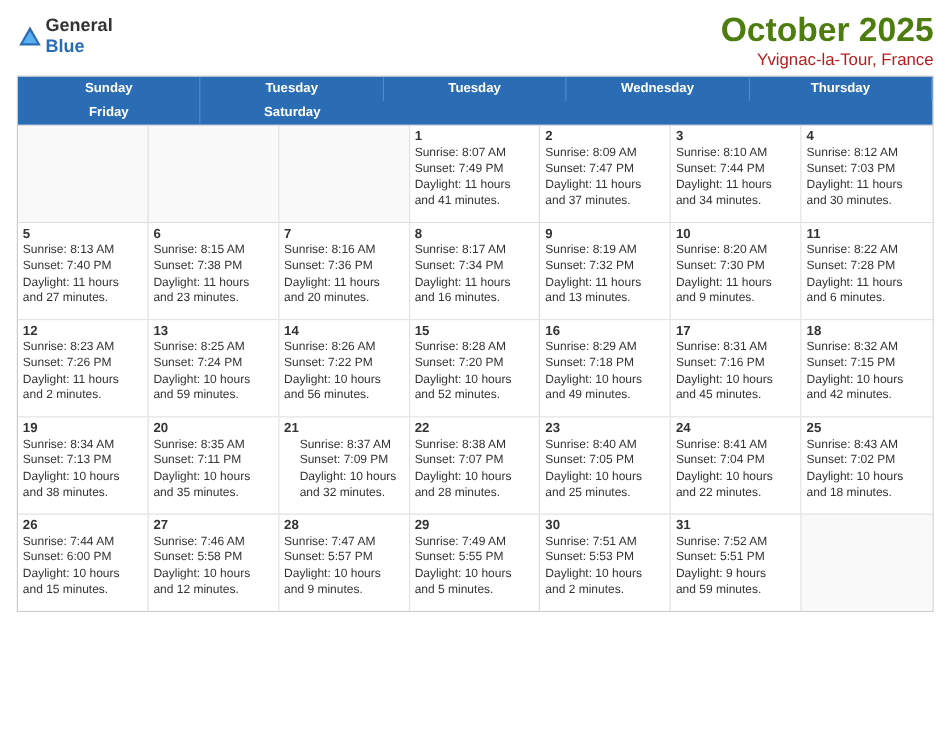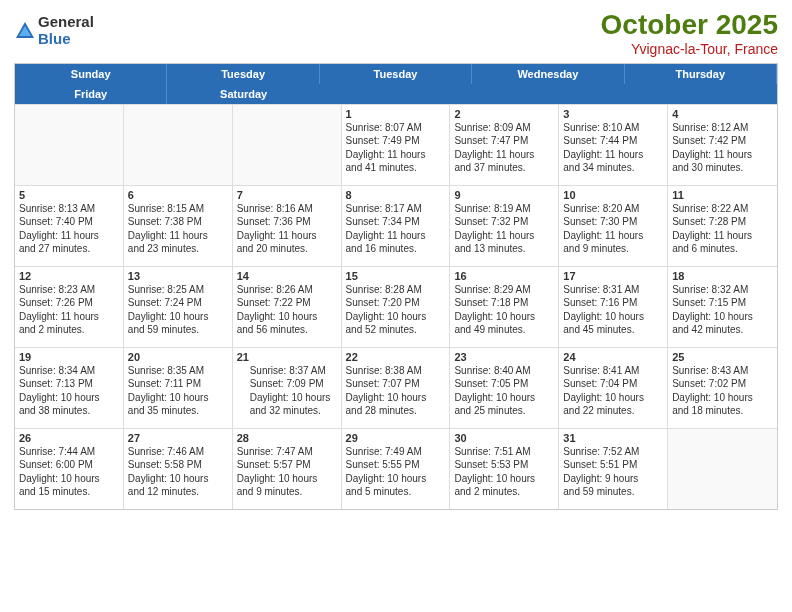--- a/index.html
+++ b/index.html
@@ -168,21 +168,21 @@
           <div class="cal-cell">
             <div class="day-num">3</div>
             <div class="cell-text" style="white-space: pre-line;">Sunrise: 8:10 AM
 Sunset: 7:44 PM
 Daylight: 11 hours
 and 34 minutes.</div>
           </div>
           <div class="cal-cell">
             <div class="day-num">4</div>
             <div class="cell-text" style="white-space: pre-line;">Sunrise: 8:12 AM
-Sunset: 7:42 PM
+Sunset: 7:03 PM
 Daylight: 11 hours
 and 30 minutes.</div>
           </div>
         </div>
         <div class="cal-row">
           <div class="cal-cell">
             <div class="day-num">5</div>
             <div class="cell-text" style="white-space: pre-line;">Sunrise: 8:13 AM
 Sunset: 7:40 PM
 Daylight: 11 hours

